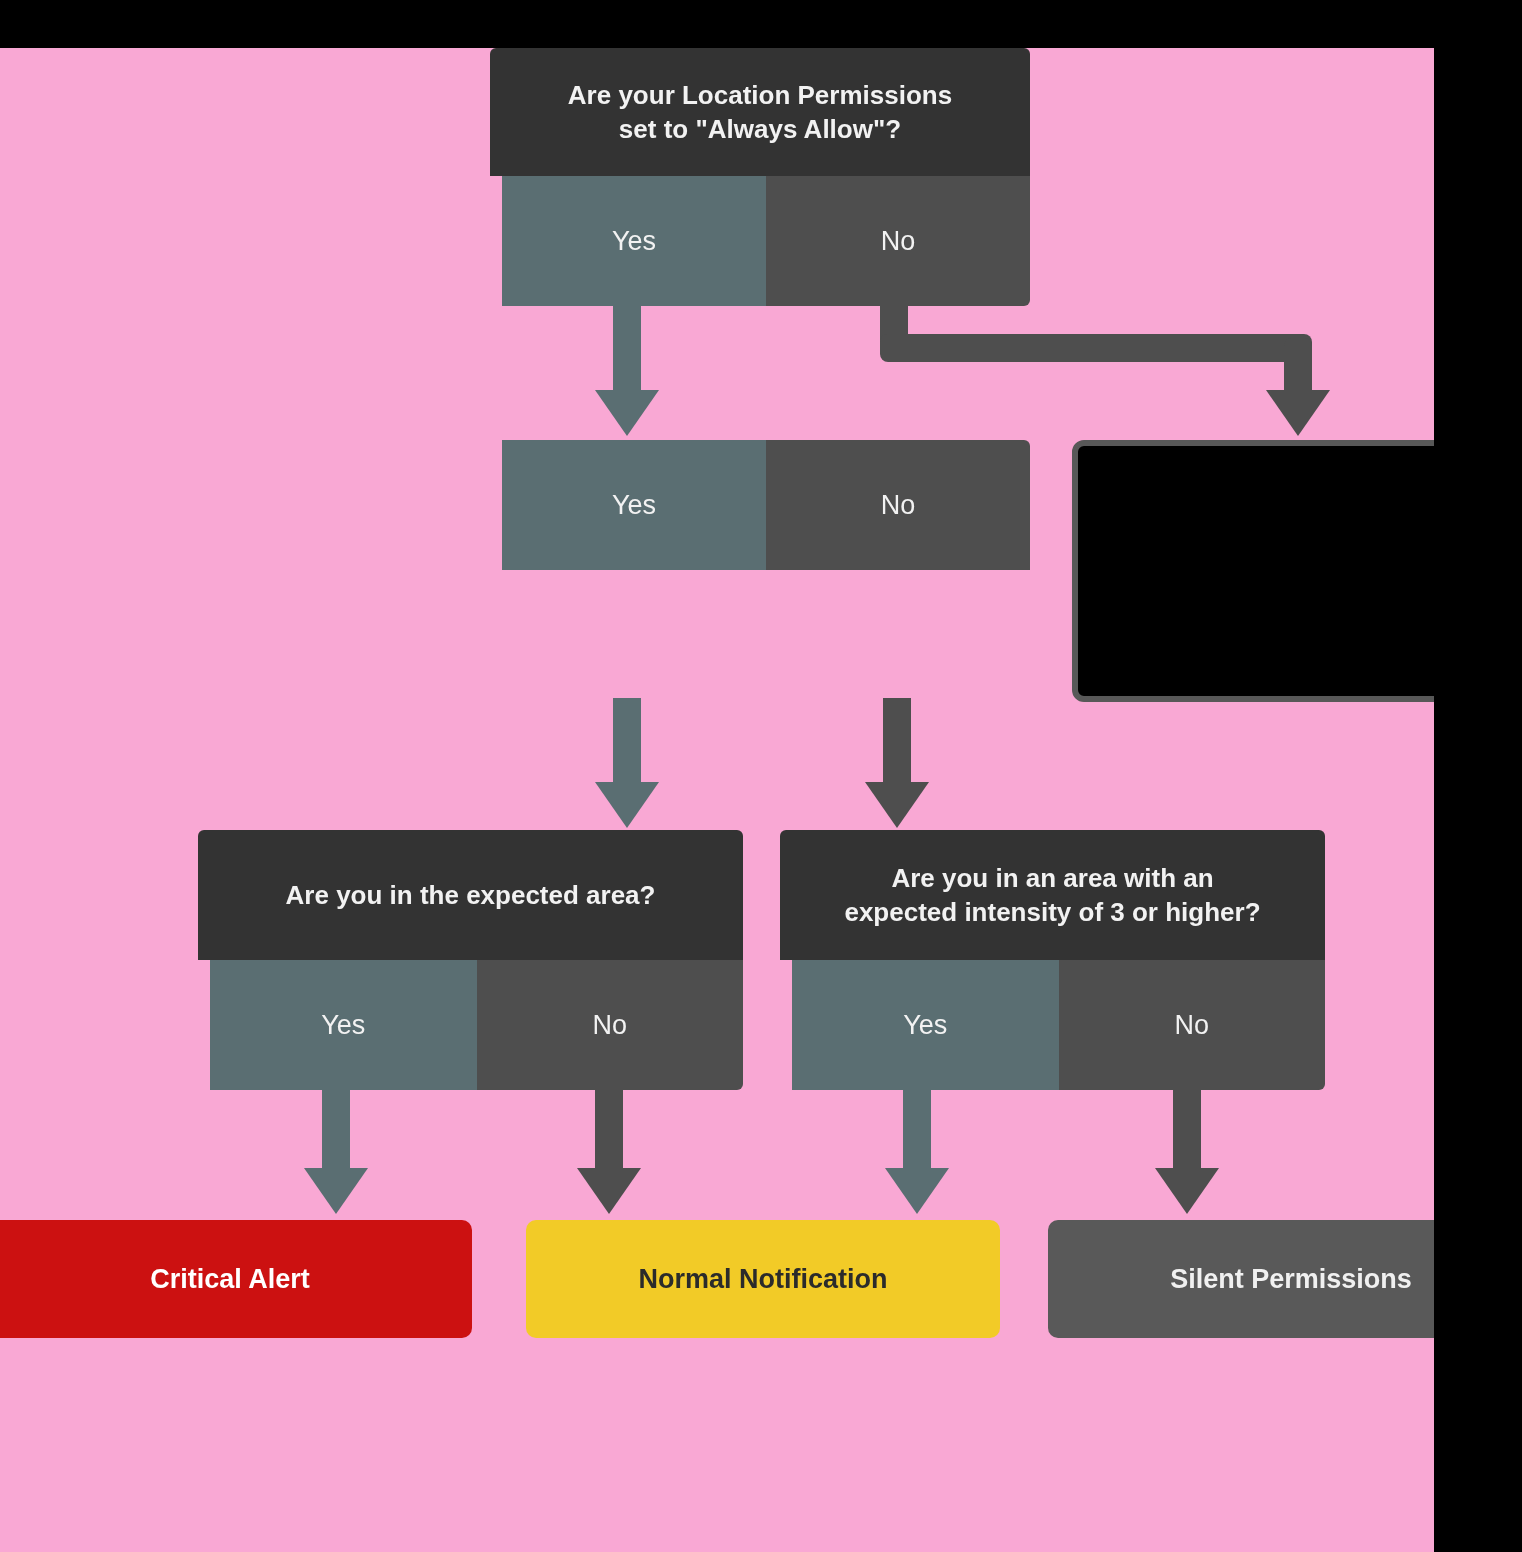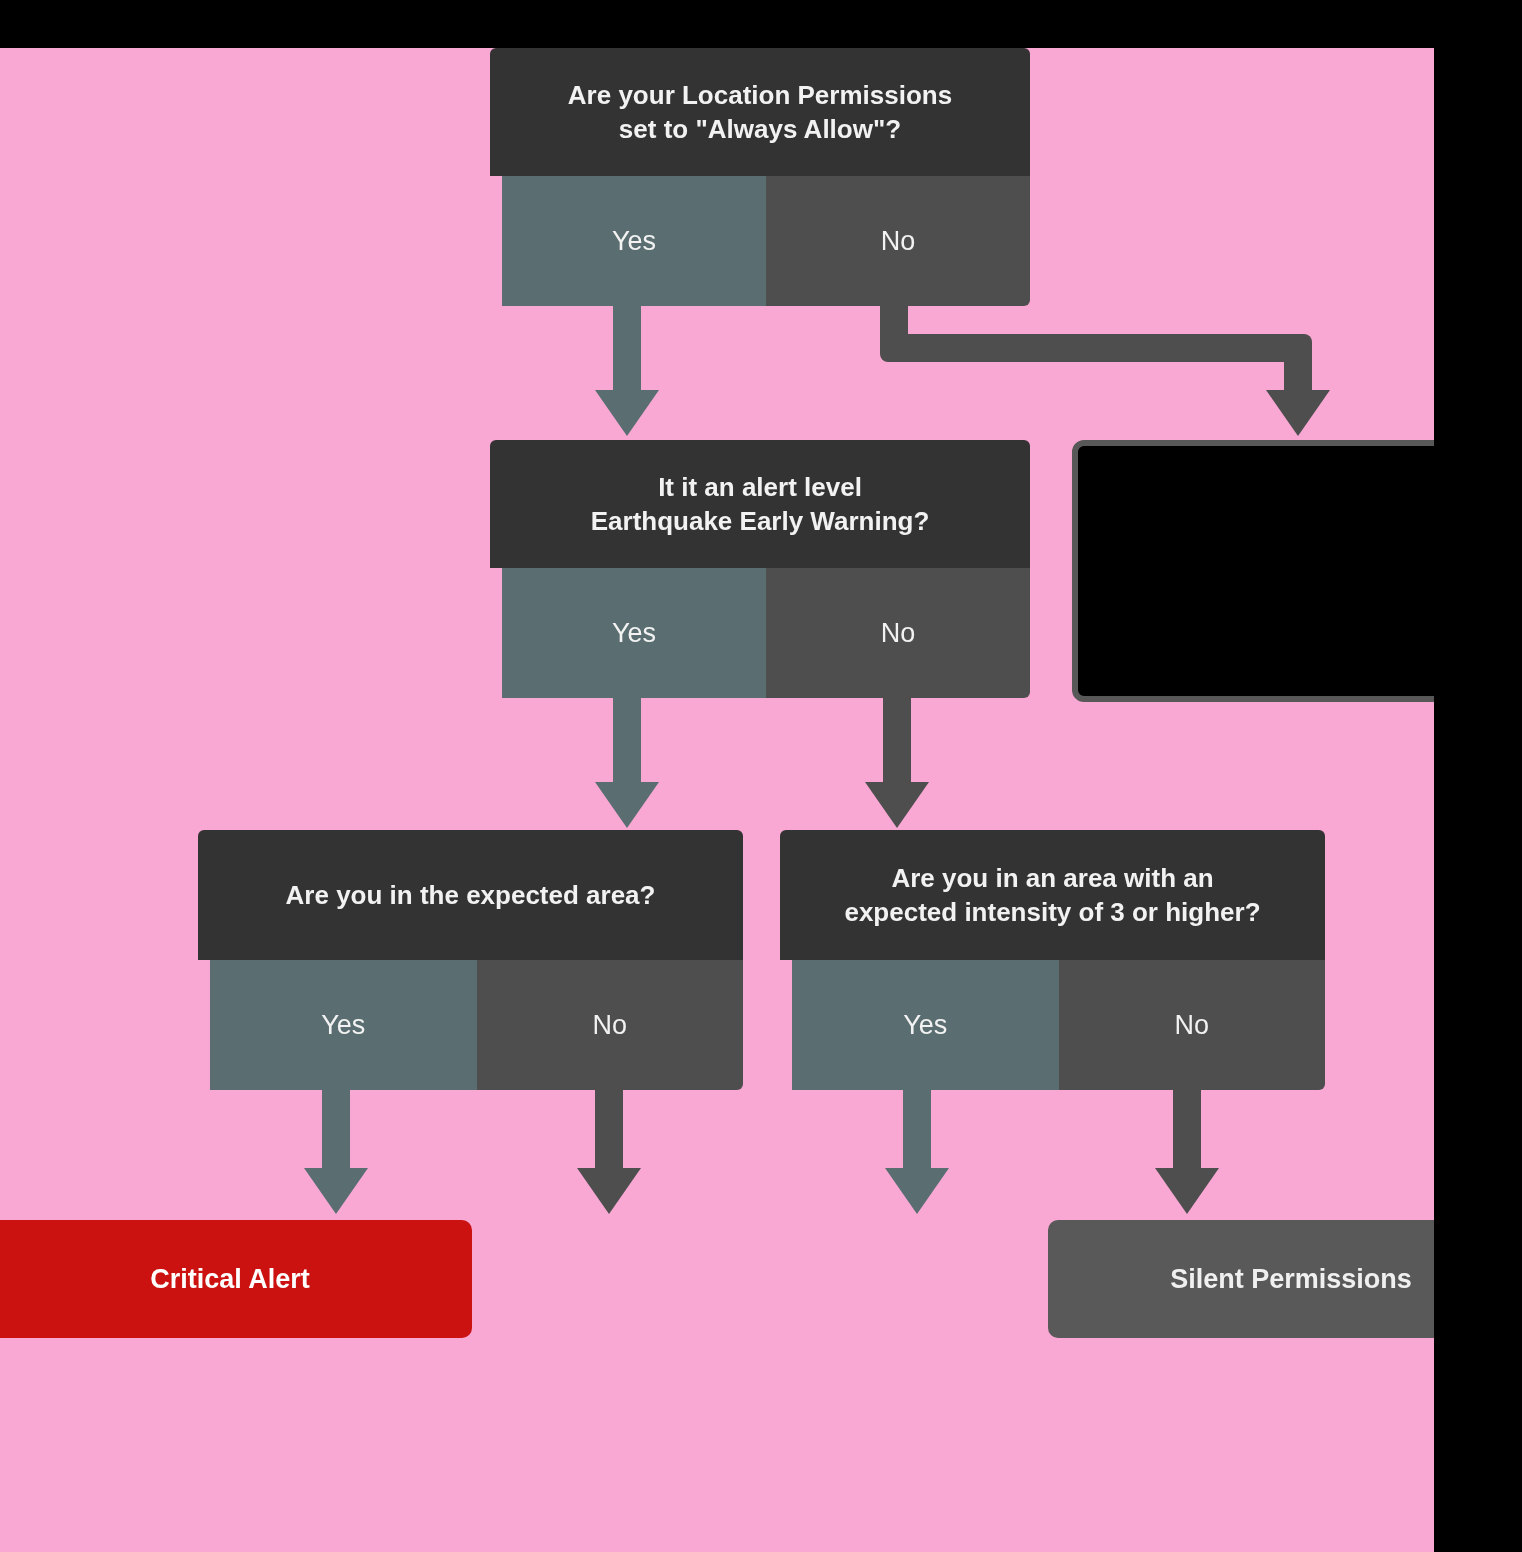--- a/index.html
+++ b/index.html
@@ -151,26 +151,20 @@
     <div class="elbow-seg" style="left:1284px; top:290px; width:28px; height:62px; border-radius:8px 8px 0 0;"></div>
     <div class="head grey-head" style="left:1266px; top:342px; width:0; height:0; border-left:32px solid transparent; border-right:32px solid transparent; border-top:46px solid #4e4e4e;"></div>
   </div>
 
   <div class="note-box" style="left:1072px; top:392px; width:446px; height:262px;">
     <p></p>
     <p></p>
   </div>
 
   <div class="node" style="left:490px; top:392px; width:540px; height:258px;">
-    <div class="node-head" style="height:128px;">
-      <div>
-        <span>It it an alert level</span>
-        <span>Earthquake Early Warning?</span>
-      </div>
-    </div>
     <div class="node-opts" style="height:130px;">
       <div class="opt opt-yes">Yes</div>
       <div class="opt opt-no">No</div>
     </div>
   </div>
 
   <div class="conn teal">
     <div class="stem" style="left:613px; top:650px; width:28px; height:92px;"></div>
     <div class="head" style="left:595px; top:734px;"></div>
   </div>
@@ -222,20 +216,23 @@
 
   <div class="conn grey">
     <div class="stem" style="left:1173px; top:1042px; width:28px; height:82px;"></div>
     <div class="head" style="left:1155px; top:1120px;"></div>
   </div>
 
   <div class="pill pill-critical" style="left:-12px; top:1172px; width:484px; height:118px;">
     <span>Critical Alert</span>
   </div>
 
+  <div class="pill pill-normal" style="left:526px; top:1172px; width:474px; height:118px;">
+    <span>Normal Notification</span>
+  </div>
 
   <div class="pill pill-silent" style="left:1048px; top:1172px; width:486px; height:118px;">
     <span>Silent Permissions</span>
   </div>
 
   <div class="caption" style="left:14px; top:1326px; width:460px;"></div>
 
   <div class="caption" style="left:532px; top:1326px; width:460px;"></div>
 
   <div class="caption" style="left:1056px; top:1326px; width:462px;"></div>

